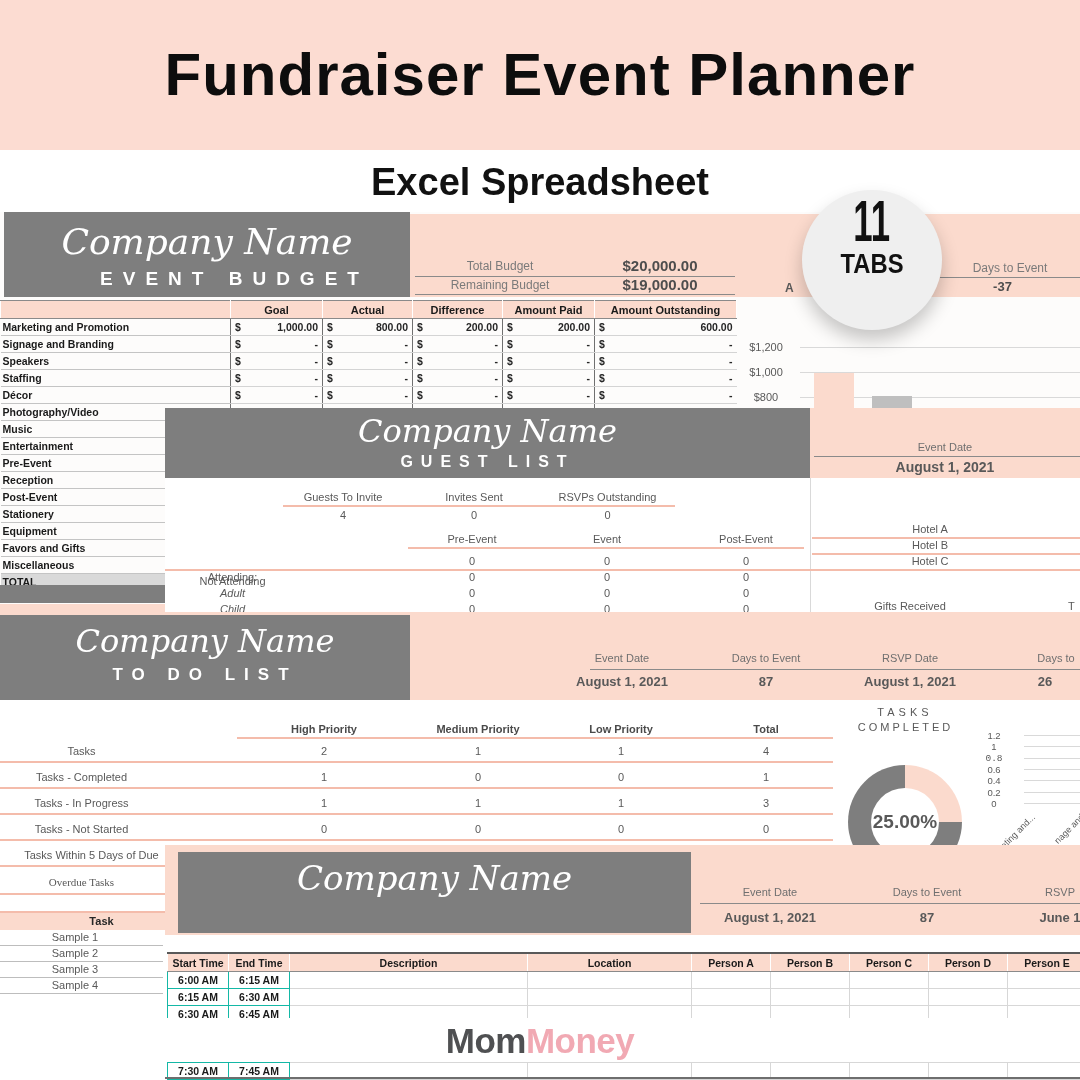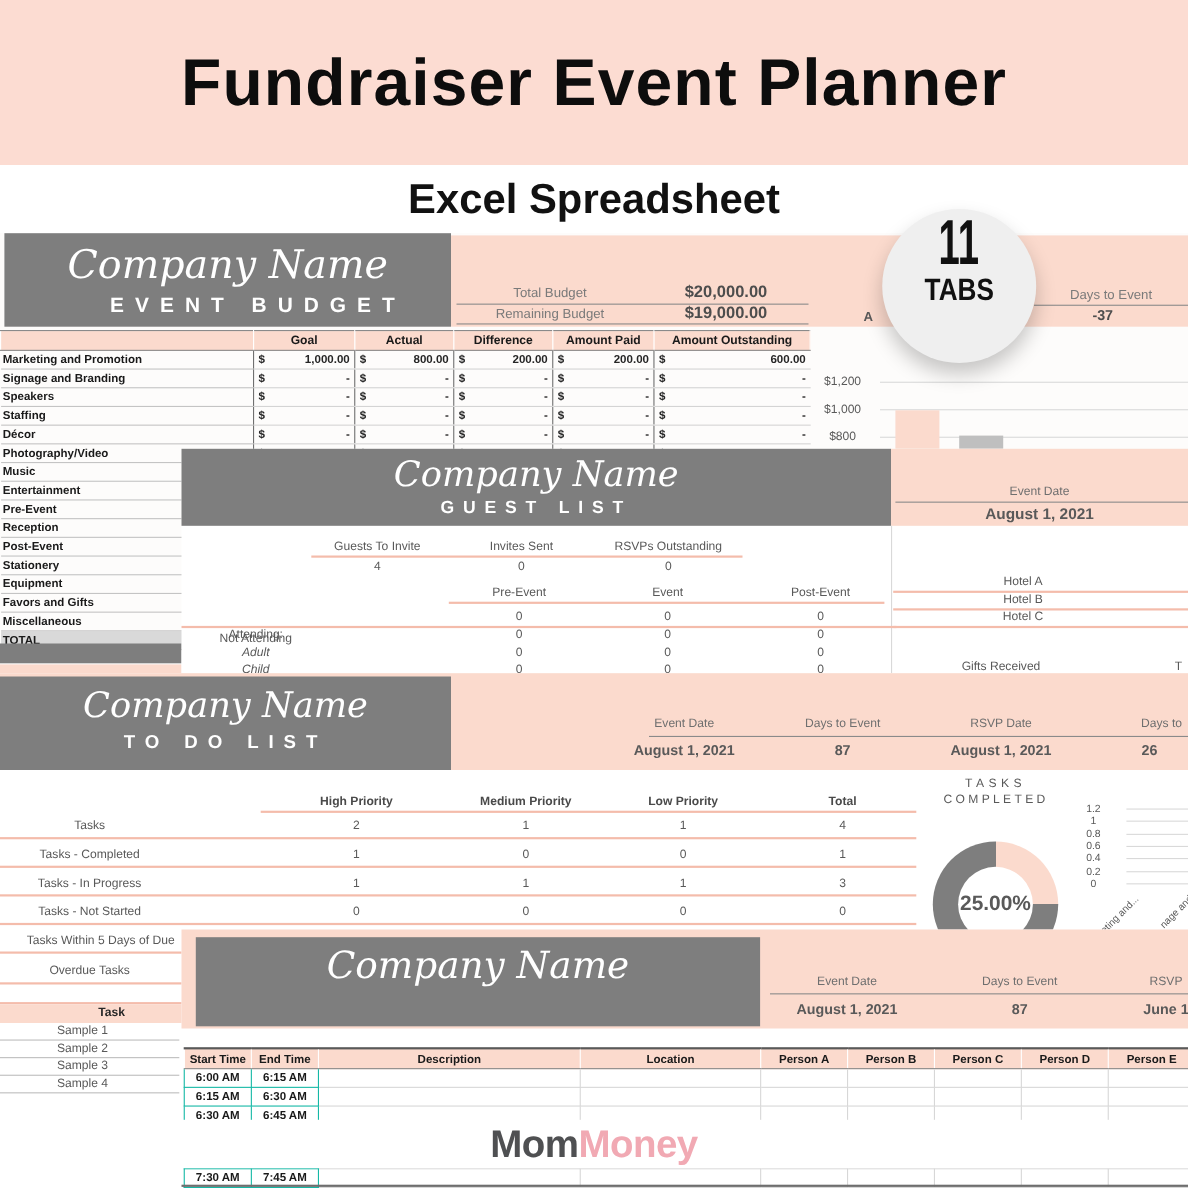--- a/index.html
+++ b/index.html
@@ -435,21 +435,21 @@
   <div class="t c" style="left:706px;top:797px;width:120px;">3</div>
   <div class="sline" style="left:0;top:813px;width:833px;"></div>
   <div class="t r" style="left:0;top:823px;width:163px;">Tasks - Not Started</div>
   <div class="t c" style="left:264px;top:823px;width:120px;">0</div>
   <div class="t c" style="left:418px;top:823px;width:120px;">0</div>
   <div class="t c" style="left:561px;top:823px;width:120px;">0</div>
   <div class="t c" style="left:706px;top:823px;width:120px;">0</div>
   <div class="sline" style="left:0;top:839px;width:833px;"></div>
   <div class="t r" style="left:0;top:849px;width:163px;margin-left:10px;">Tasks Within 5 Days of Due</div>
   <div class="sline" style="left:0;top:865px;width:833px;"></div>
-  <div class="t r" style="left:0;top:876px;width:163px;">Overdue Tasks</div>
+  <div class="t r" style="left:0;top:876px;width:163px;font-family:Liberation Serif, serif;">Overdue Tasks</div>
   <div class="sline" style="left:0;top:893px;width:833px;"></div>
 
   <div class="sline" style="left:0;top:911px;width:167px;"></div>
   <div class="pink" style="position:absolute;left:0;top:913px;width:167px;height:17px;"></div>
   <div class="t c b" style="left:40px;top:915px;width:123px;">Task</div>
   <div class="t r" style="left:0;top:931px;width:150px;">Sample 1</div>
   <div class="lite" style="left:0;top:945px;width:163px;background:#bdbdbd;"></div>
   <div class="t r" style="left:0;top:947px;width:150px;">Sample 2</div>
   <div class="lite" style="left:0;top:961px;width:163px;background:#bdbdbd;"></div>
   <div class="t r" style="left:0;top:963px;width:150px;">Sample 3</div>
@@ -457,21 +457,21 @@
   <div class="t r" style="left:0;top:979px;width:150px;">Sample 4</div>
   <div class="lite" style="left:0;top:993px;width:163px;background:#bdbdbd;"></div>
 
   <div class="t c" style="left:845px;top:706px;width:120px;letter-spacing:4px;">TASKS</div>
   <div class="t c" style="left:838px;top:721px;width:135px;letter-spacing:3px;">COMPLETED</div>
   <div class="donut"></div>
   <div class="donut-hole">25.00%</div>
 
   <div class="t r" style="left:970px;top:729px;width:48px;font-size:9.5px;">1.2</div>
   <div class="t r" style="left:970px;top:740px;width:48px;font-size:9.5px;">1</div>
-  <div class="t r" style="left:970px;top:752px;width:48px;font-size:9.5px;">0.8</div>
+  <div class="t r" style="left:970px;top:752px;width:48px;font-size:9.5px;font-family:Liberation Mono, monospace;">0.8</div>
   <div class="t r" style="left:970px;top:763px;width:48px;font-size:9.5px;">0.6</div>
   <div class="t r" style="left:970px;top:774px;width:48px;font-size:9.5px;">0.4</div>
   <div class="t r" style="left:970px;top:786px;width:48px;font-size:9.5px;">0.2</div>
   <div class="t r" style="left:970px;top:797px;width:48px;font-size:9.5px;">0</div>
   <div class="lite" style="left:1024px;top:735px;width:56px;"></div>
   <div class="lite" style="left:1024px;top:746px;width:56px;"></div>
   <div class="lite" style="left:1024px;top:758px;width:56px;"></div>
   <div class="lite" style="left:1024px;top:769px;width:56px;"></div>
   <div class="lite" style="left:1024px;top:780px;width:56px;"></div>
   <div class="lite" style="left:1024px;top:792px;width:56px;"></div>

